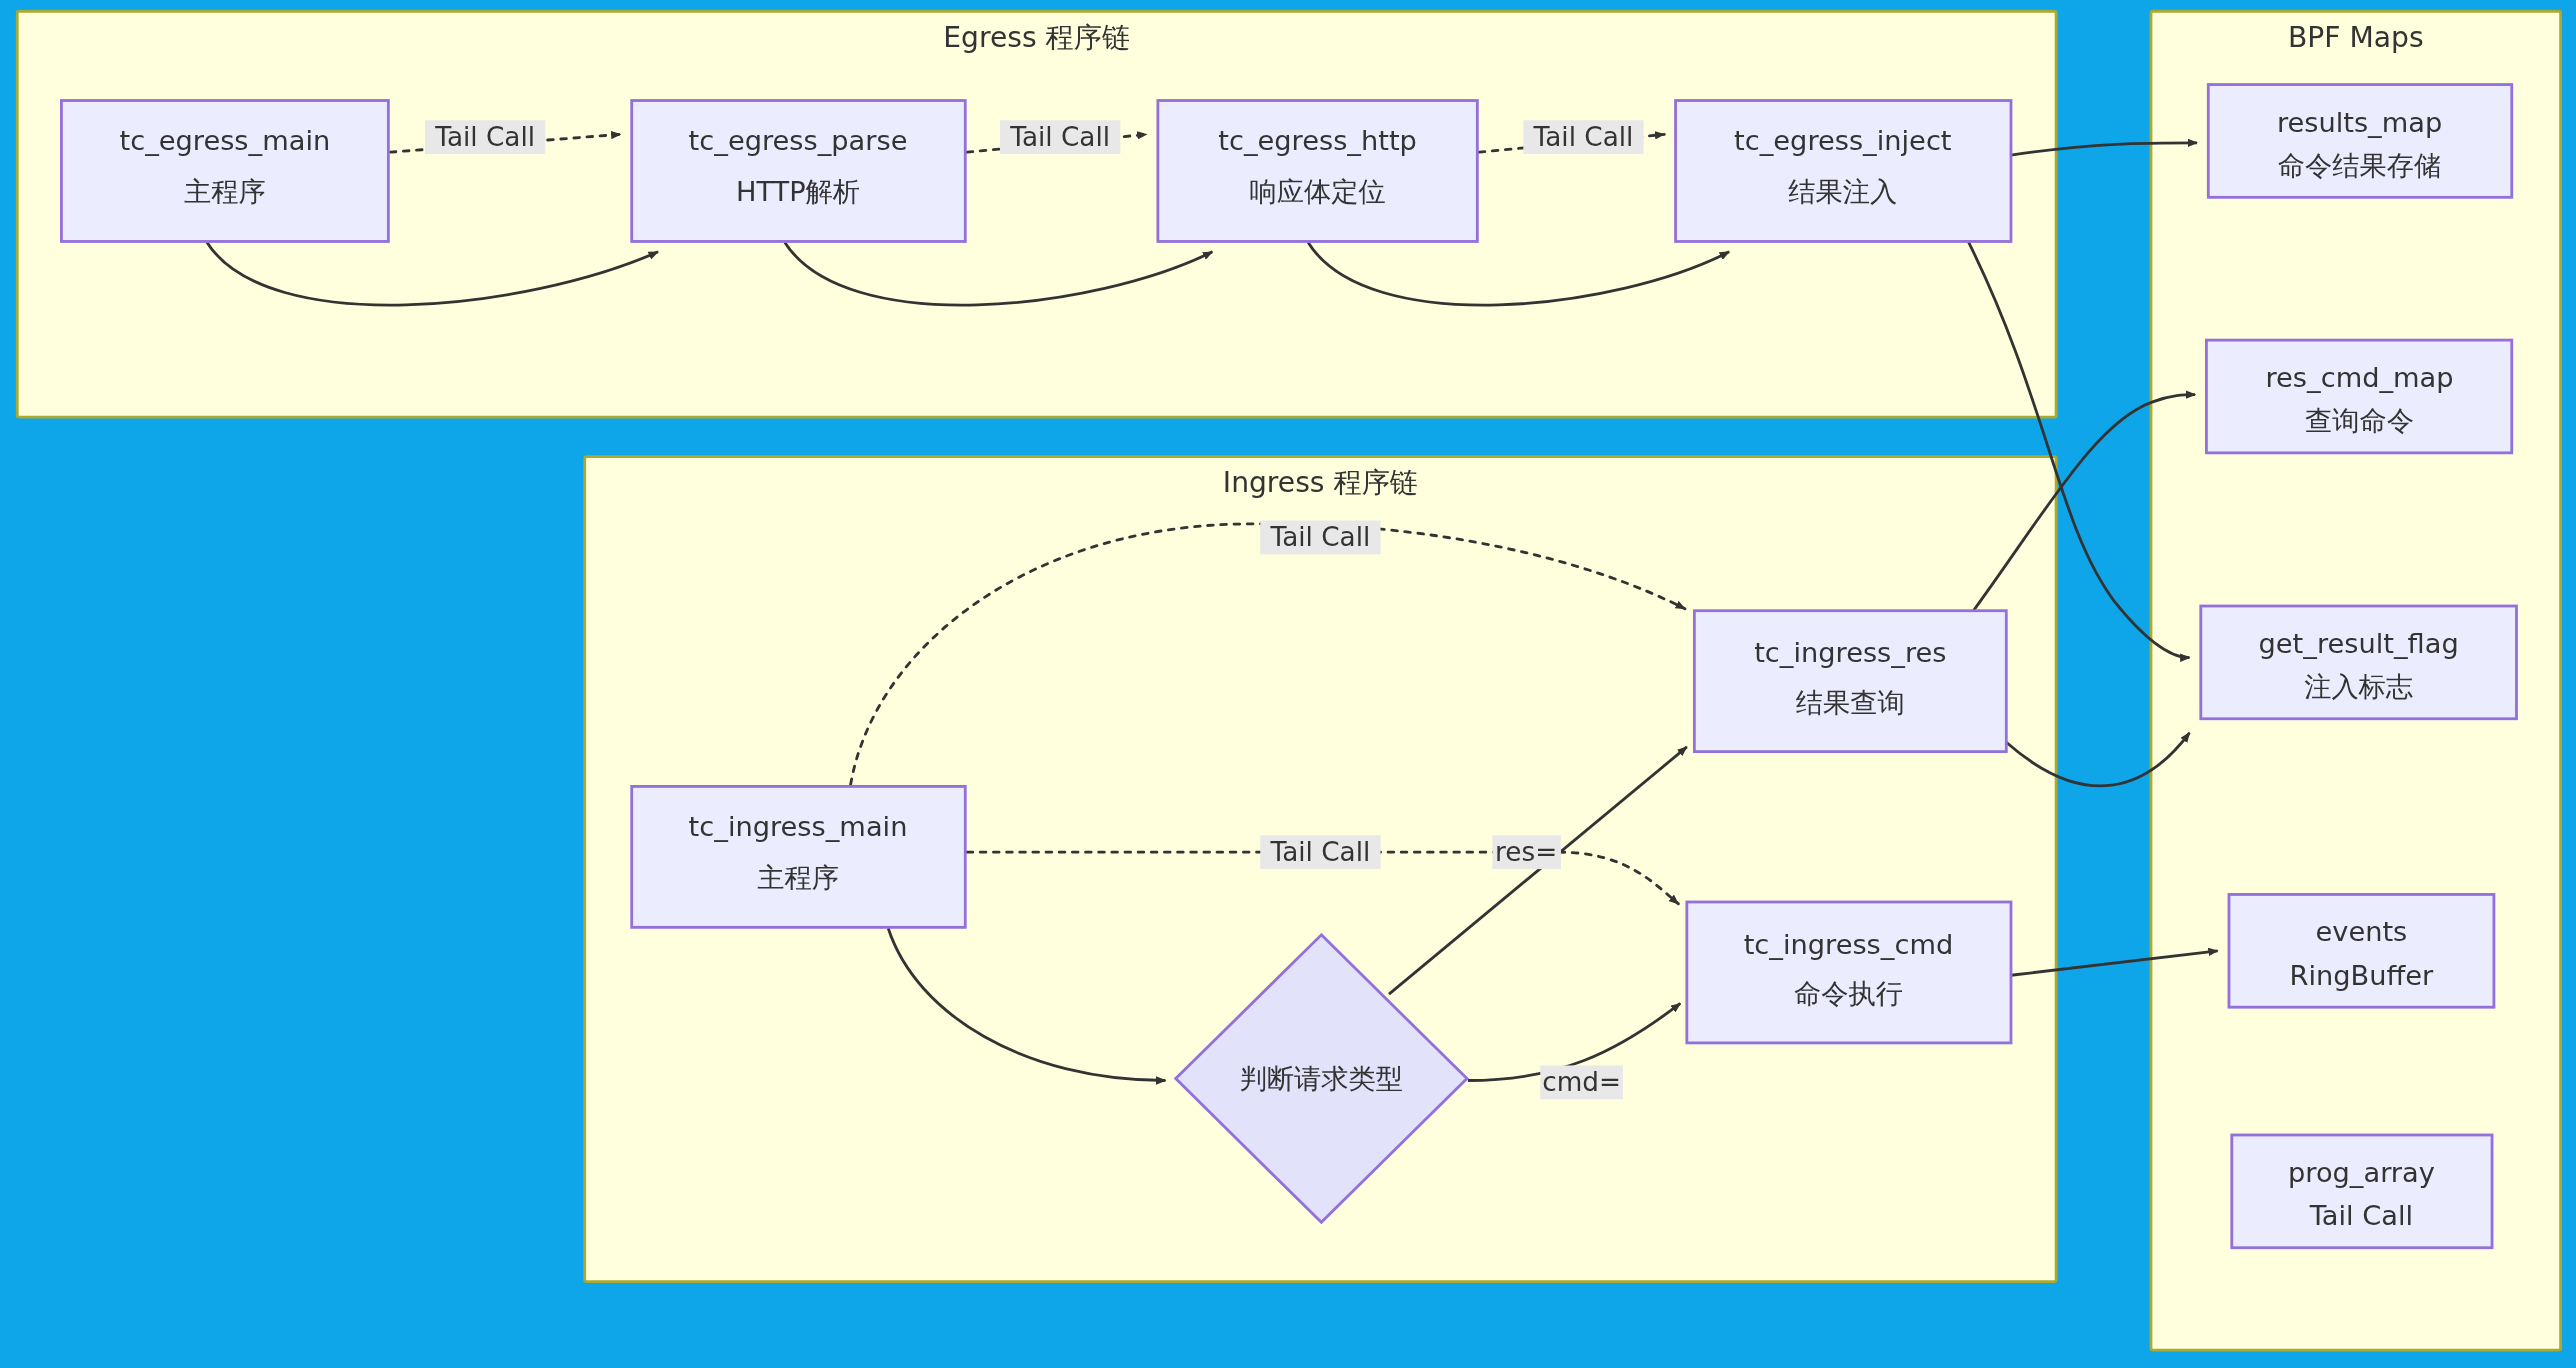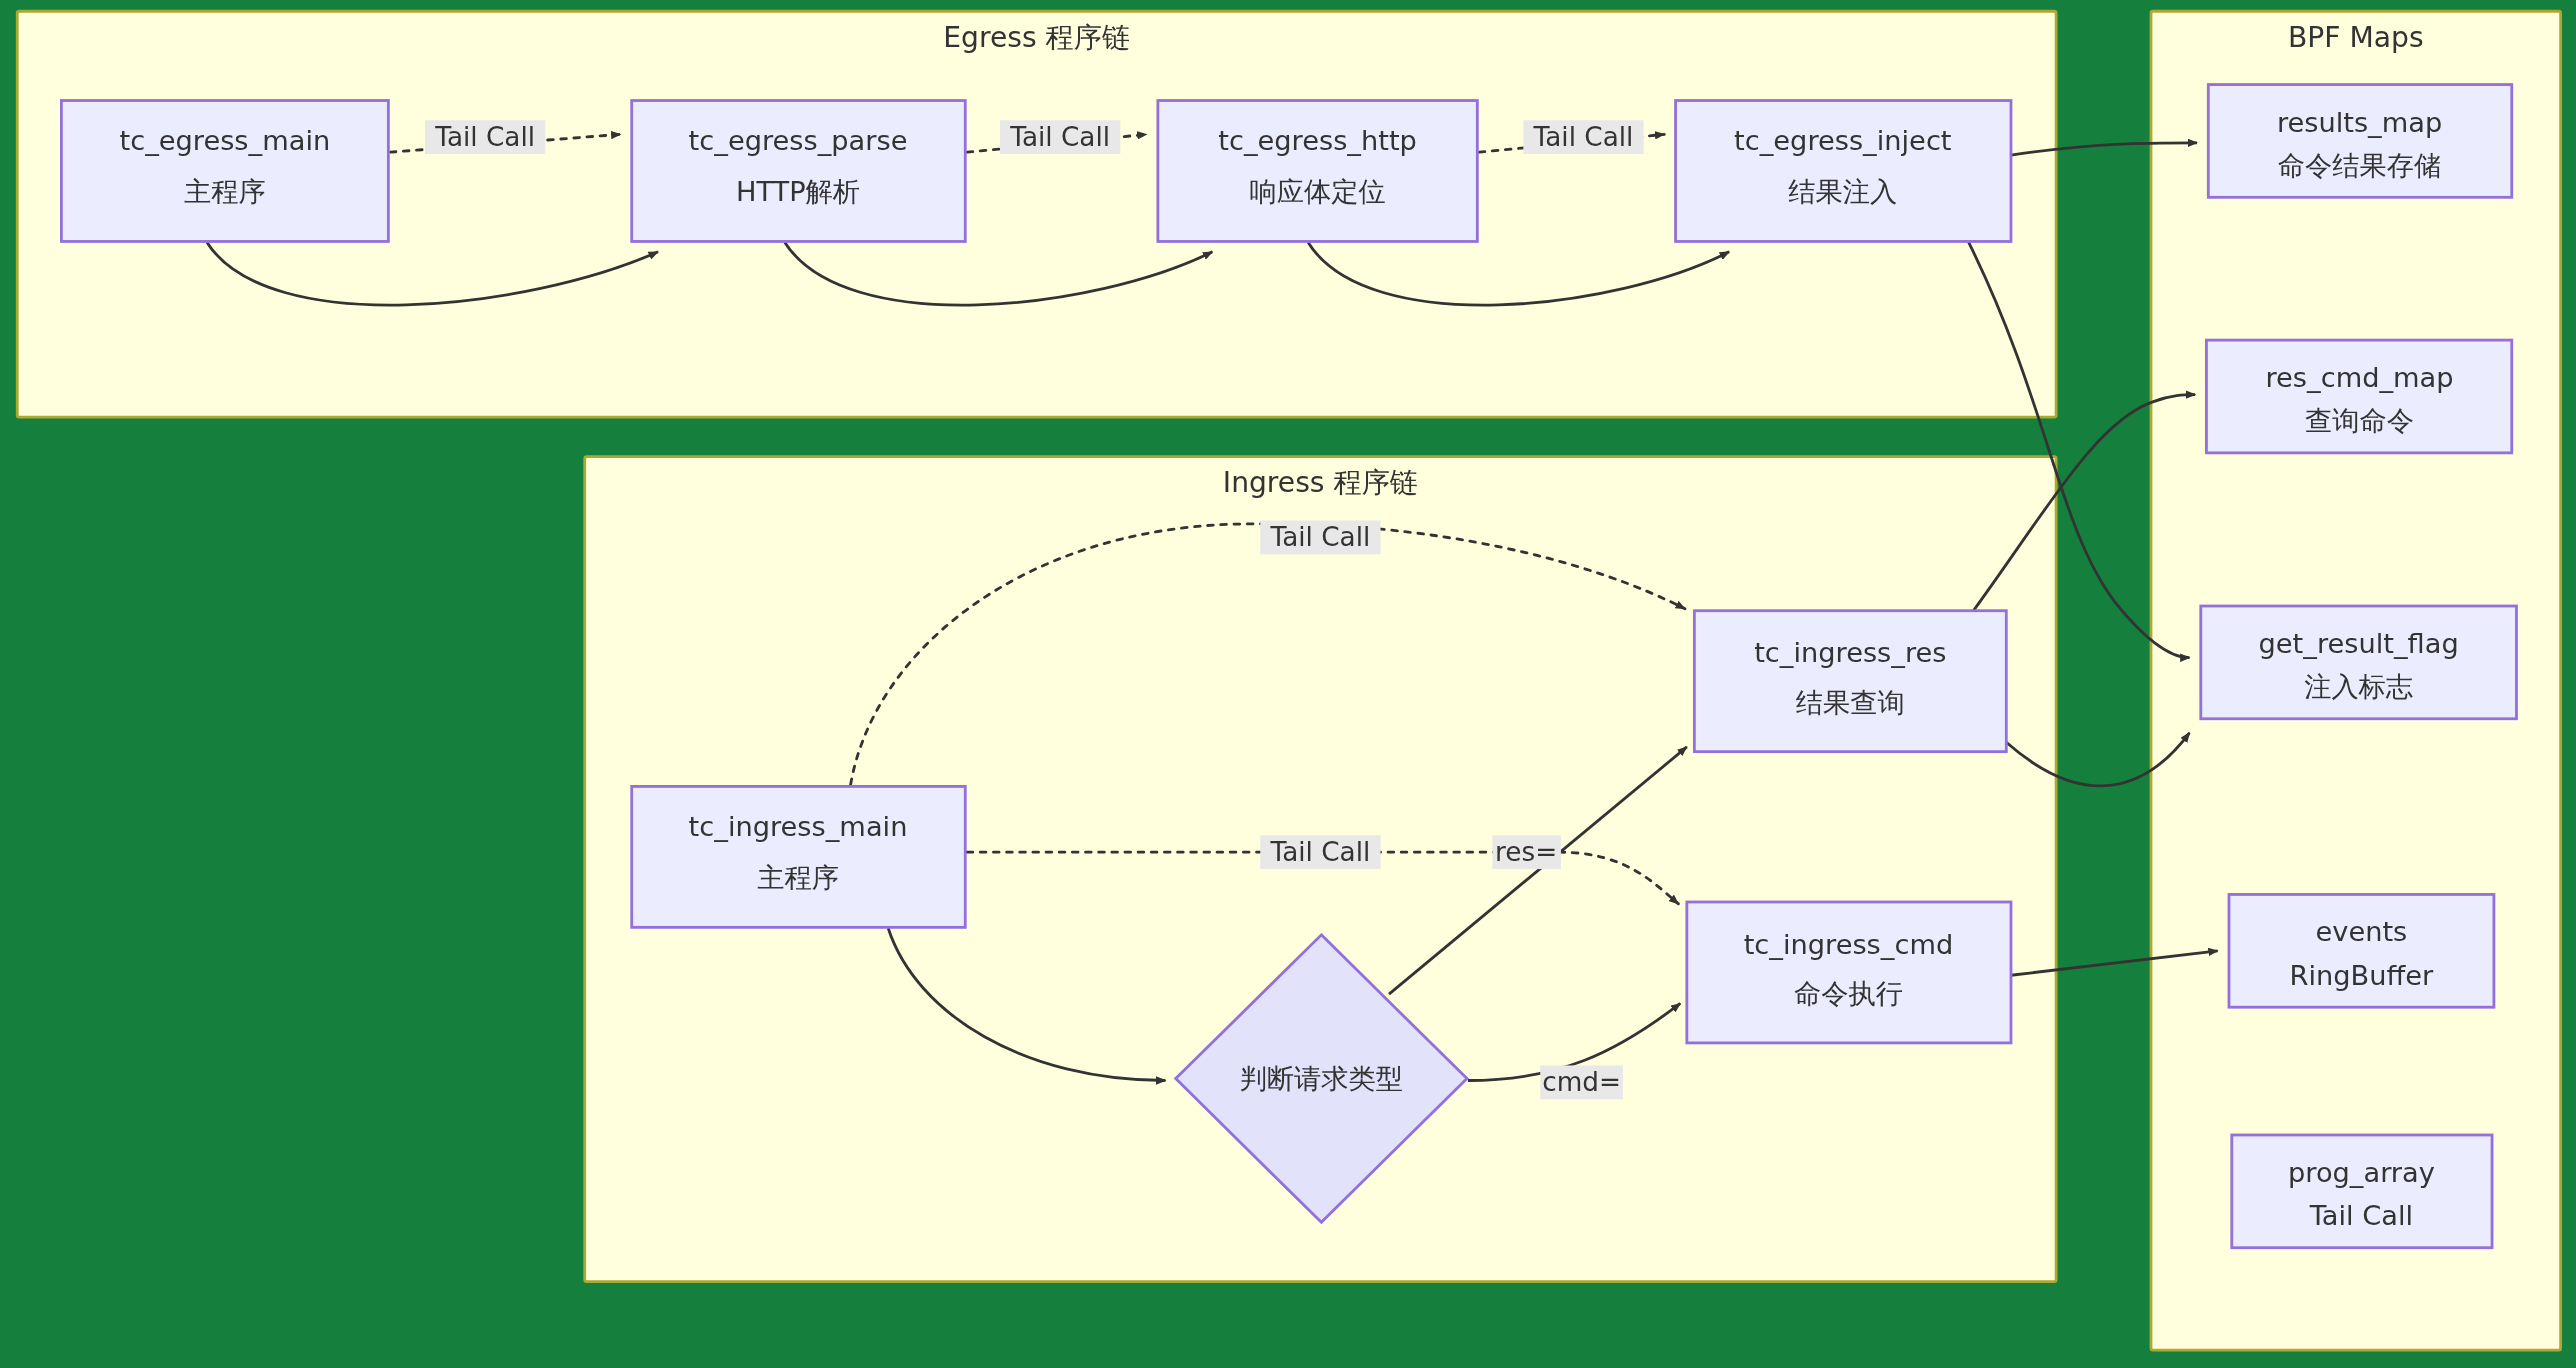--- a/index.html
+++ b/index.html
@@ -7,21 +7,21 @@
     padding: 0;
     background: #ffffff;
   }
   body {
     font-family: "DejaVu Sans", "Liberation Sans", sans-serif;
   }
   #canvas {
     position: relative;
     width: 2576px;
     height: 1368px;
-    background: #15803d;
+    background: #0ea5e9;
     overflow: hidden;
   }
   svg#diagram {
     position: absolute;
     left: 0;
     top: 0;
     width: 2576px;
     height: 1368px;
   }
   .cluster-rect {

